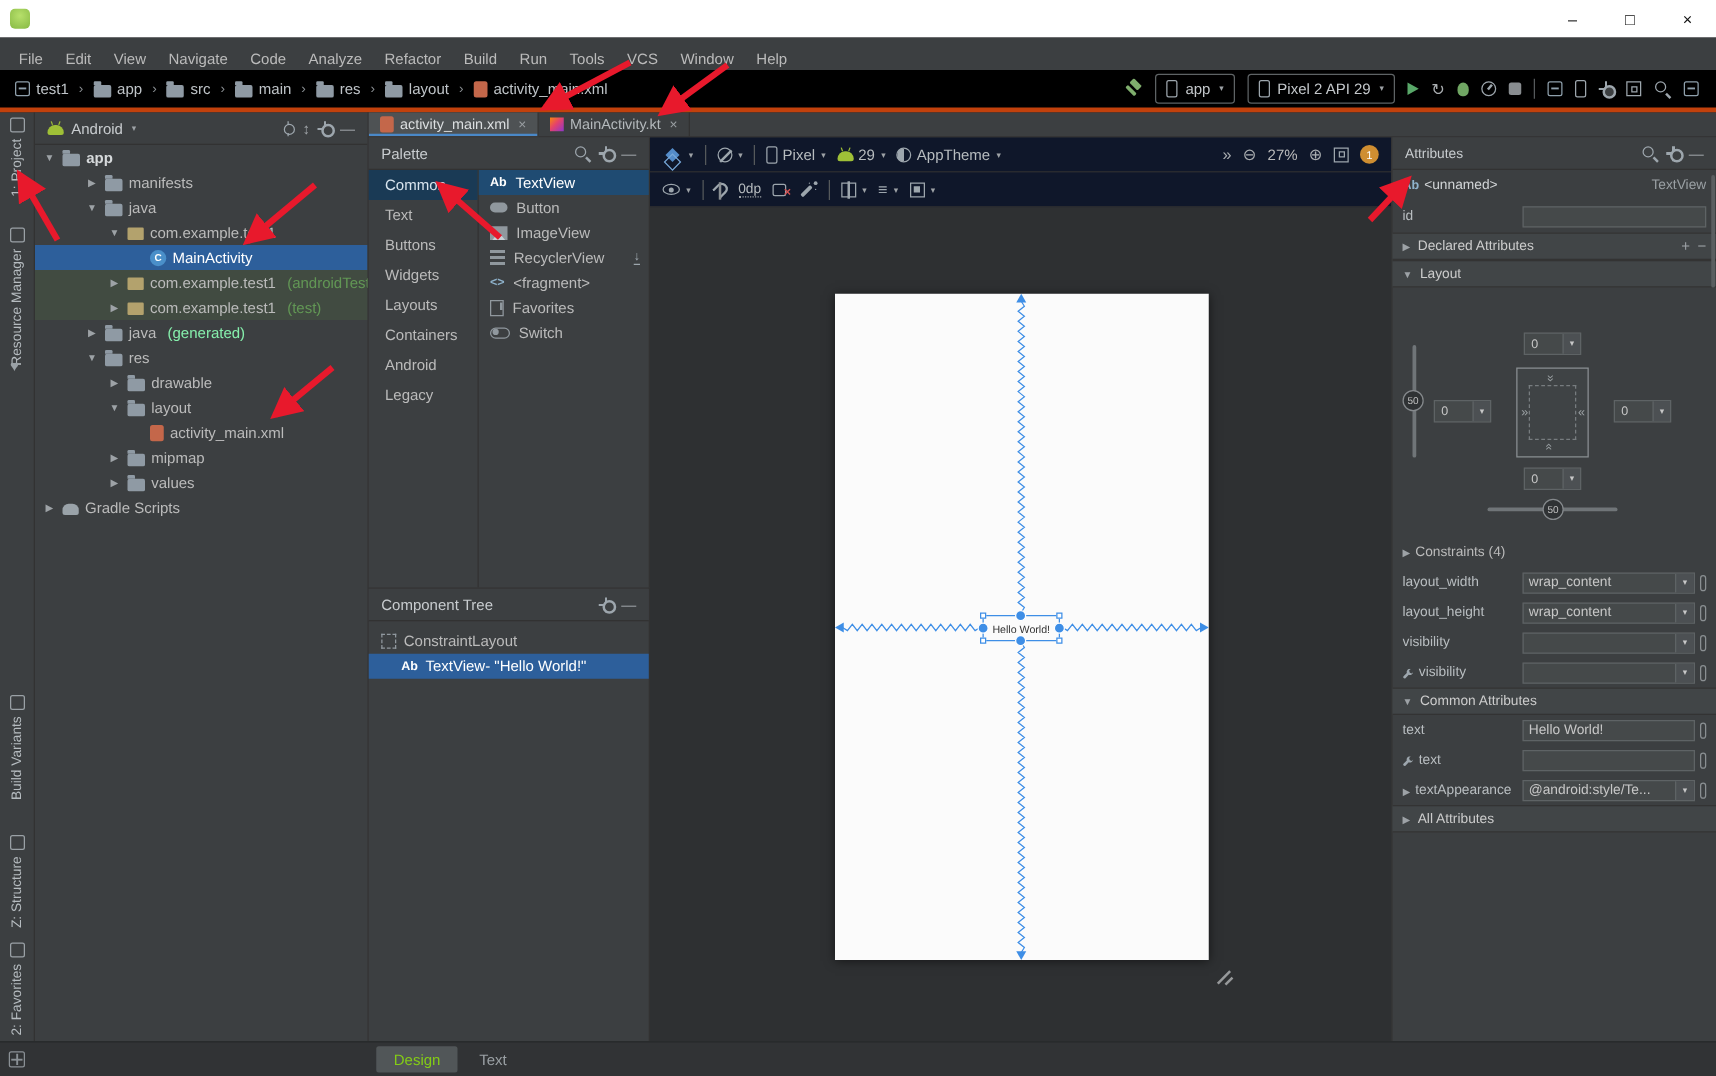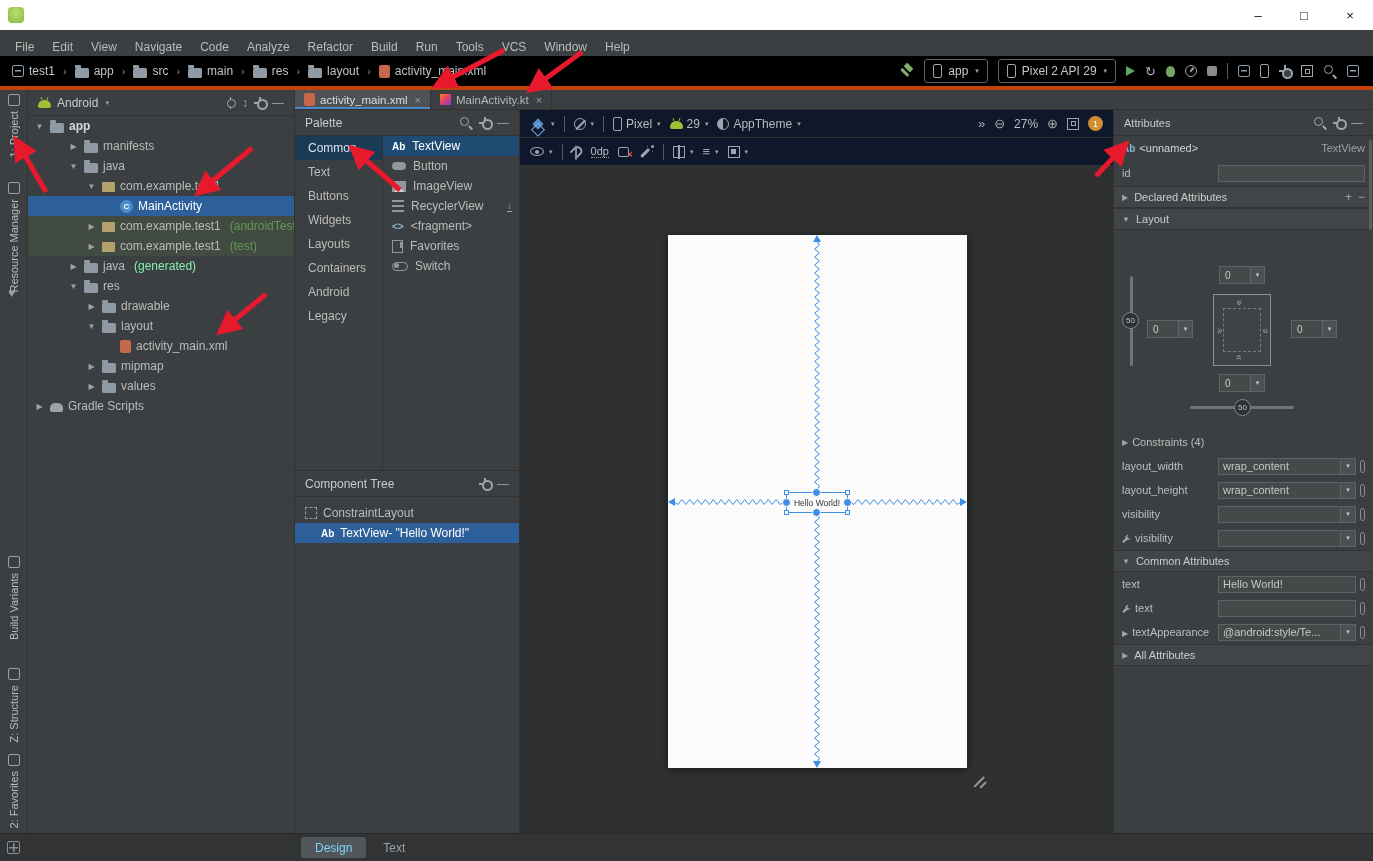--- a/index.html
+++ b/index.html
@@ -110,21 +110,21 @@
 .cw-ch.r{right:3px;top:31px}
 #vtrack{position:absolute;left:16px;top:46px;width:3px;height:90px;background:#707578;border-radius:2px}
 #htrack{position:absolute;left:76px;top:176px;width:104px;height:3px;background:#707578;border-radius:2px}
 .bias{position:absolute;width:17px;height:17px;border-radius:50%;background:#2f3234;border:1px solid #85898c;color:#c0c0c0;font-size:8px;display:flex;align-items:center;justify-content:center}
 #bias-v{left:8px;top:82px}
 #bias-h{left:120px;top:169px}
 #attrs-scrollbar{position:absolute;right:1px;top:30px;width:3px;height:90px;background:#5a5e60;border-radius:2px}
 
 #bottombar{position:absolute;left:0;right:0;bottom:0;height:28px;background:#313335;border-top:1px solid #26282a;display:flex;align-items:center;padding-left:298px}
 .btab{height:21px;display:flex;align-items:center;padding:0 14px;margin-left:3px;color:#9aa0a4;border-radius:2px;cursor:default}
-.btab.sel{background:#515658;color:#7dd3fc}
+.btab.sel{background:#515658;color:#84cc16}
 .corner-ic{position:absolute;left:7px;top:7px;width:13px;height:13px;border:1.5px solid #8a9095;border-radius:2px;background:linear-gradient(#8a9095 0 0) center/1.5px 9px no-repeat,linear-gradient(#8a9095 0 0) center/9px 1.5px no-repeat}
 
 .ic-mod{width:12px;height:12px;border:1.5px solid #8fa0ac;border-radius:2px;background:linear-gradient(#8fa0ac 0 0) center/6px 1.5px no-repeat;flex:none}
 .ic-fold{width:14px;height:10px;background:#8f9aa4;border-radius:1.5px;position:relative;flex:none;margin-top:3px}
 .ic-fold::before{content:"";position:absolute;top:-3px;left:0;width:6px;height:3px;background:#8f9aa4;border-radius:1px 1px 0 0}
 .ic-pkg{width:13px;height:10px;background:#b3a26d;border-radius:1px;flex:none;margin-top:2px}
 .ic-cls{width:13px;height:13px;border-radius:50%;background:#4a8fc9;color:#fff;font-size:8px;font-weight:700;display:inline-flex;align-items:center;justify-content:center;flex:none}
 .ic-xml{width:11px;height:13px;background:#c4674a;border-radius:2px;flex:none}
 .ic-kt{width:11px;height:11px;background:linear-gradient(135deg,#f8870e,#e5426b 45%,#8f36c9);flex:none}
 .ic-gradle{width:13px;height:9px;background:#9aa3a9;border-radius:5px 5px 2px 2px;flex:none;margin-top:2px}

